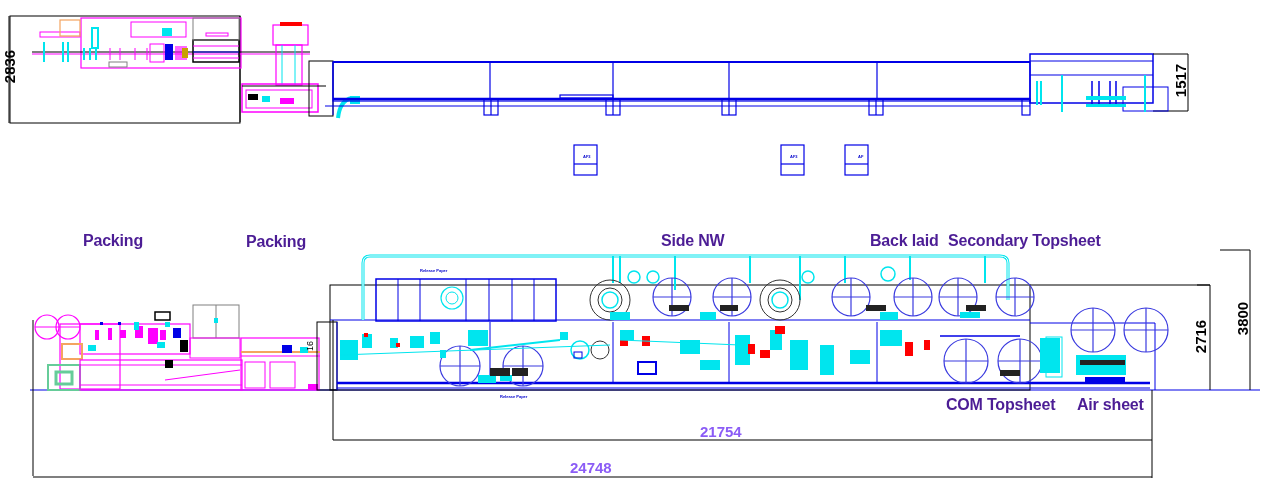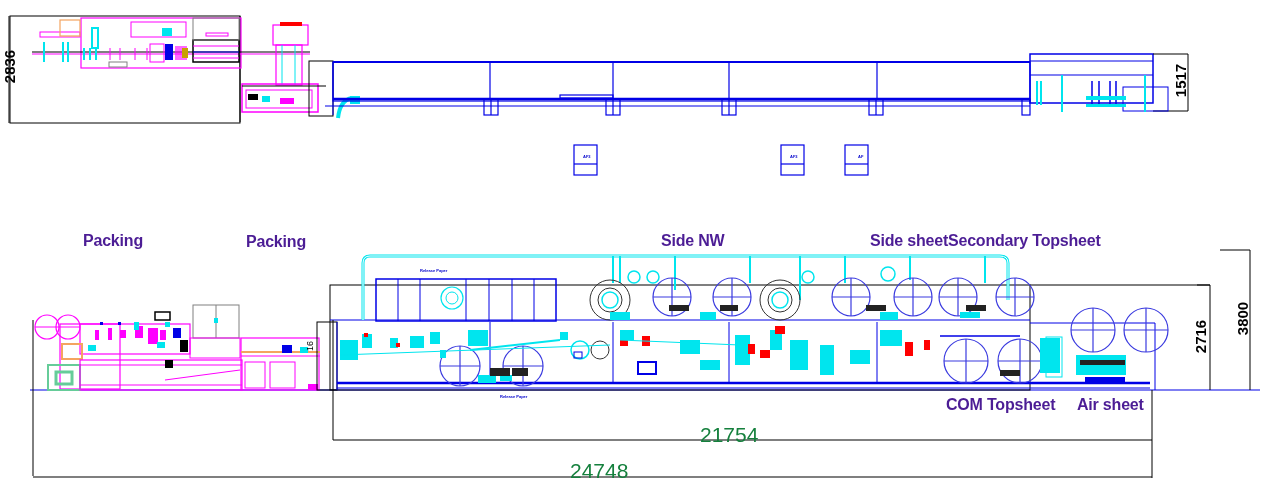--- a/index.html
+++ b/index.html
@@ -1,19 +1,19 @@
 <!DOCTYPE html>
 <html><head>
 <meta charset="utf-8">
 <style>
   html,body{margin:0;padding:0;background:#ffffff;}
   body{width:1263px;height:491px;position:relative;overflow:hidden;font-family:"Liberation Sans",sans-serif;}
   #drawing{position:absolute;left:0;top:0;width:1263px;height:491px;}
   .lbl{position:absolute;font-family:"Liberation Sans",sans-serif;font-weight:bold;font-size:16px;color:#4c1d95;white-space:nowrap;letter-spacing:-0.2px;}
-  .dim{position:absolute;font-family:"Liberation Sans",sans-serif;font-weight:normal;font-size:21px;color:#15803d;white-space:nowrap;}
+  .dim{position:absolute;font-family:"Liberation Sans",sans-serif;font-weight:bold;font-size:15px;color:#8b5cf6;white-space:nowrap;}
   .dimv{position:absolute;font-family:"Liberation Sans",sans-serif;font-weight:bold;font-size:15px;color:#000;white-space:nowrap;transform:rotate(-90deg);transform-origin:center center;}
   .tiny{position:absolute;font-family:"Liberation Sans",sans-serif;font-size:4px;color:#0000cc;font-weight:bold;white-space:nowrap;}
 </style>
 </head>
 <body>
 
 <div id="drawing">
 <svg width="1263" height="491" viewBox="0 0 1263 491" xmlns="http://www.w3.org/2000/svg">
 
   <g>
@@ -354,21 +354,21 @@
 <div class="dimv" style="left:1160px;top:72px;width:40px;text-align:center;">1517</div>
 
 <div class="tiny" style="left:583px;top:154px;">AF3</div>
 <div class="tiny" style="left:790px;top:154px;">AF3</div>
 <div class="tiny" style="left:858px;top:154px;">AF</div>
 
 
 <div class="lbl" style="left:83px;top:232px;">Packing</div>
 <div class="lbl" style="left:246px;top:233px;">Packing</div>
 <div class="lbl" style="left:661px;top:232px;">Side NW</div>
-<div class="lbl" style="left:870px;top:232px;">Side sheet</div>
+<div class="lbl" style="left:870px;top:232px;">Back laid</div>
 <div class="lbl" style="left:948px;top:232px;text-align:right;">Secondary Topsheet</div>
 <div class="lbl" style="left:946px;top:396px;">COM Topsheet</div>
 <div class="lbl" style="left:1077px;top:396px;">Air sheet</div>
 
 <div class="tiny" style="left:420px;top:268px;">Release Paper</div>
 <div class="tiny" style="left:500px;top:394px;">Release Paper</div>
 
 
 <div class="dimv" style="left:1180px;top:328px;width:40px;text-align:center;">2716</div>
 <div class="dimv" style="left:1222px;top:310px;width:40px;text-align:center;">3800</div>

